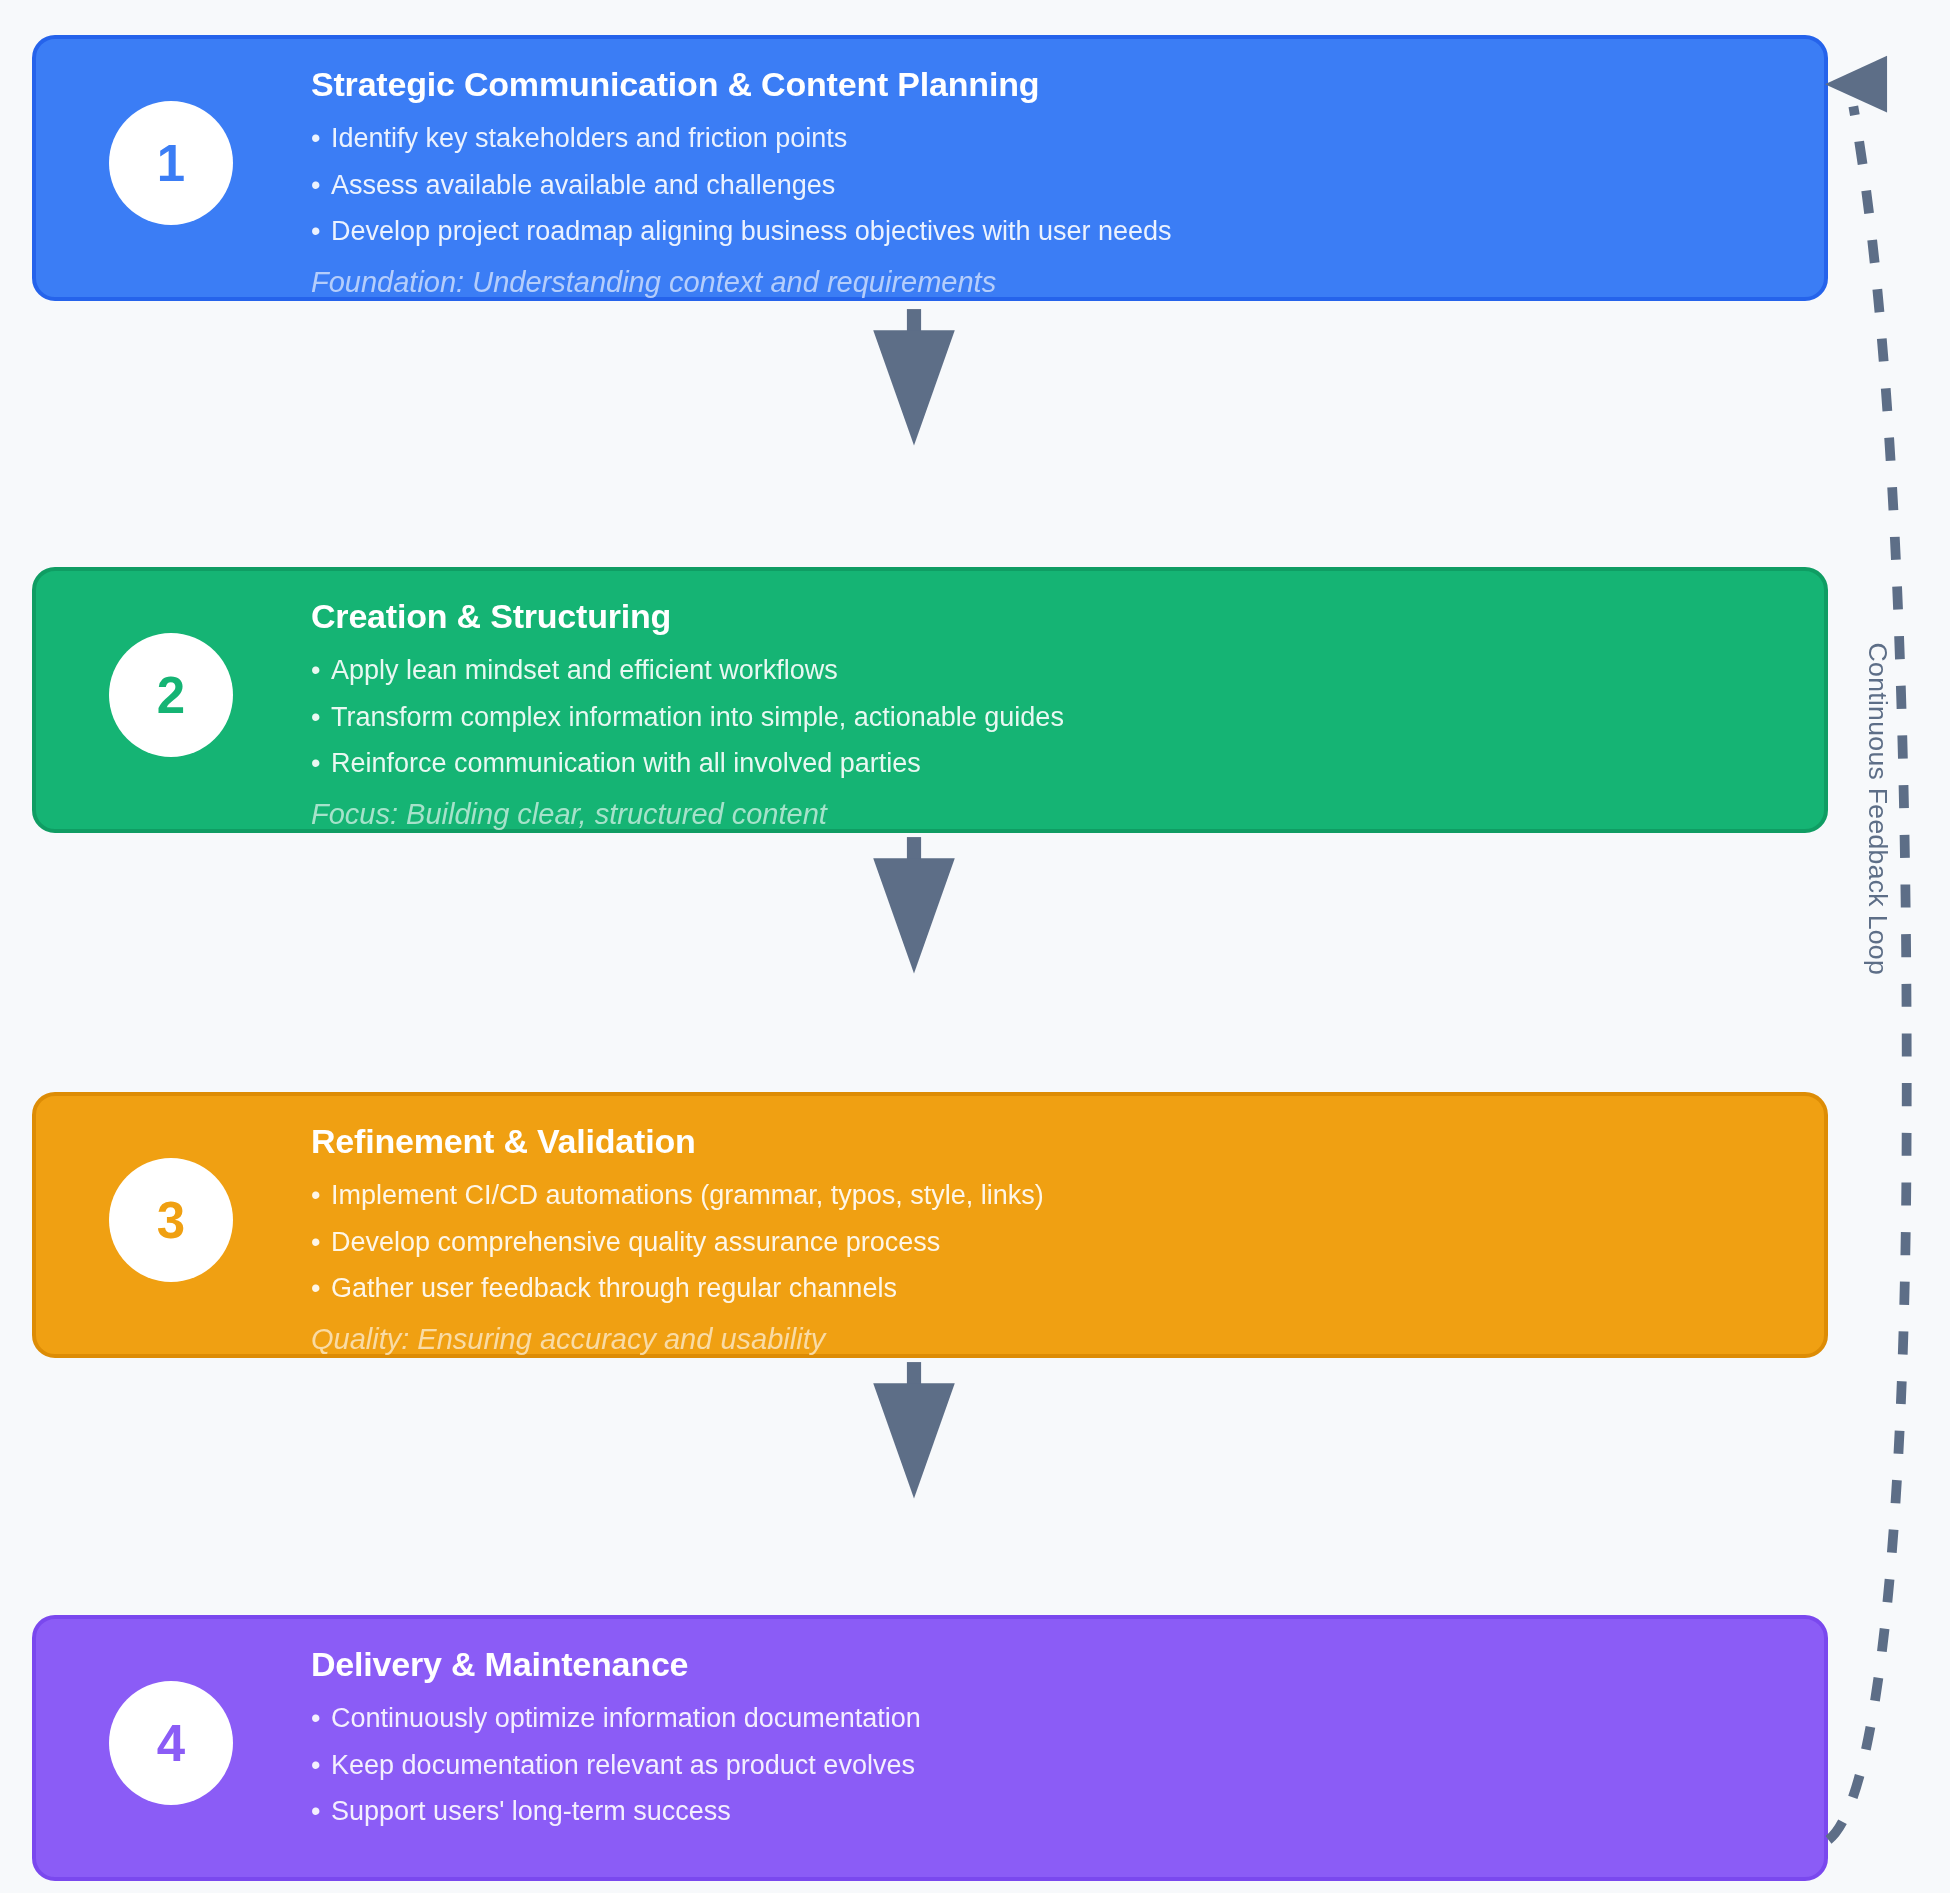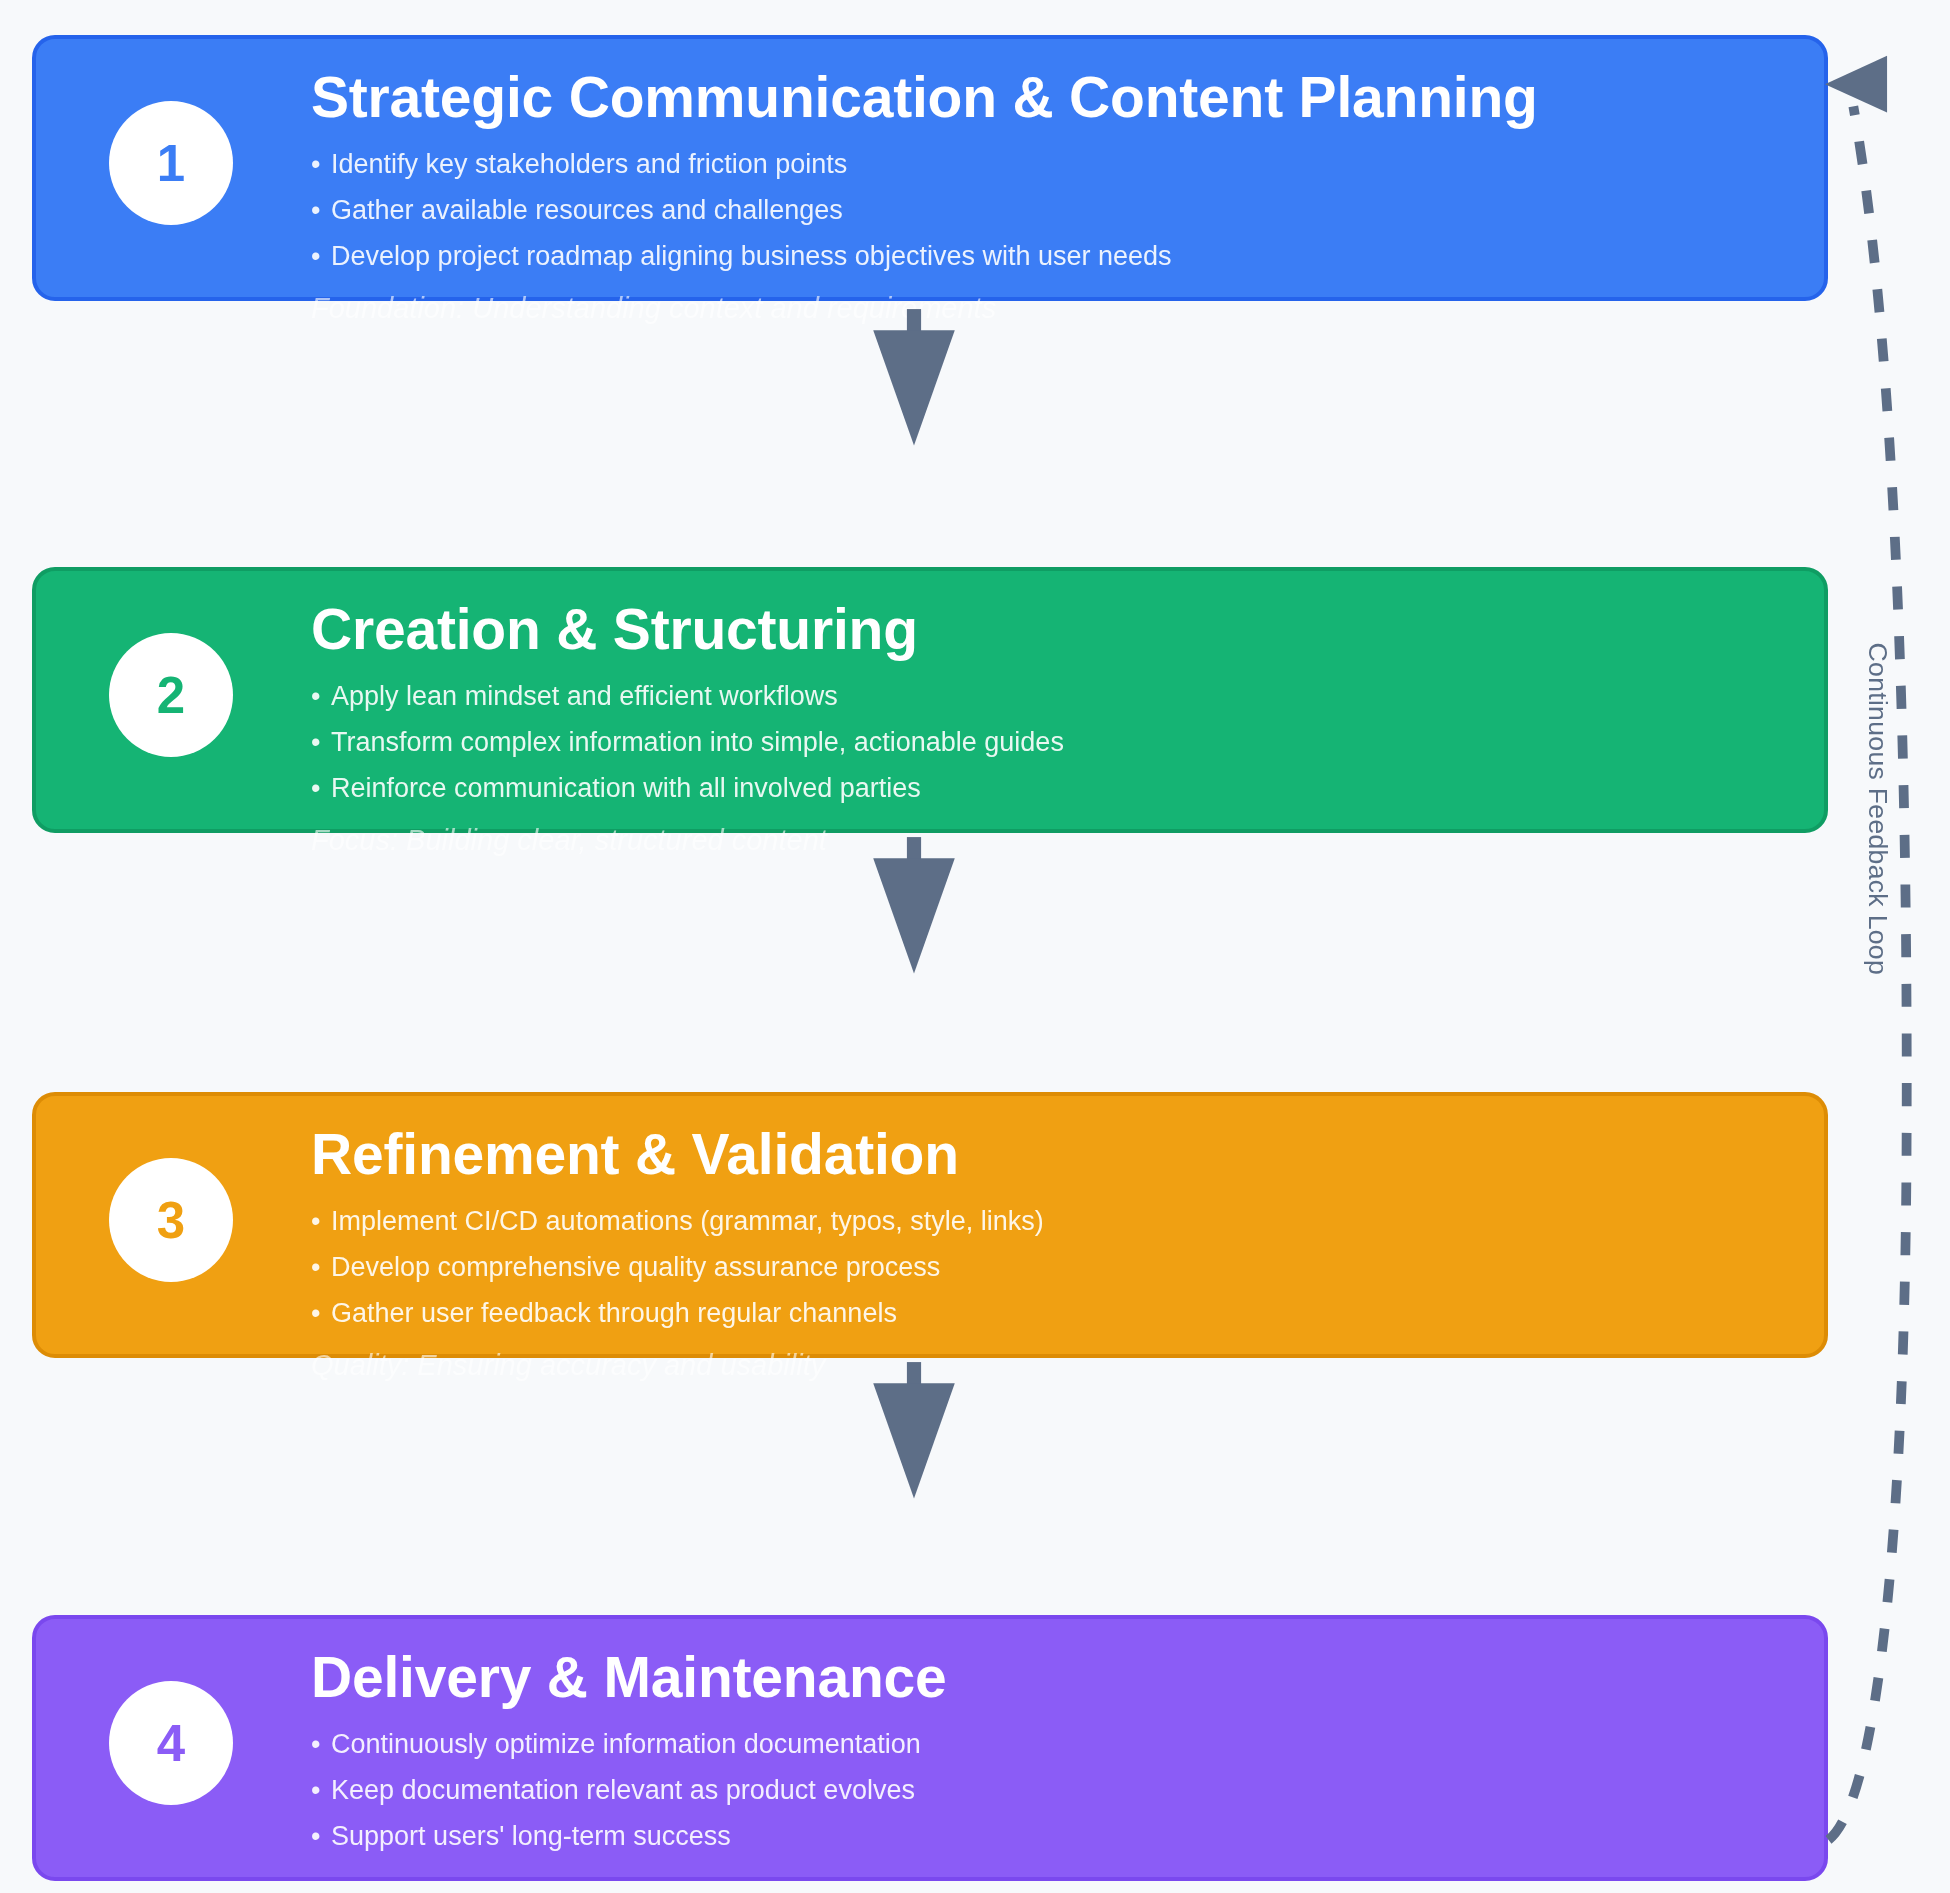--- a/index.html
+++ b/index.html
@@ -54,21 +54,21 @@
   .stage-3 .badge { color: #f0a012; }
   .stage-4 .badge { color: #8b5cf6; }
 
   .body {
     margin-left: 245px;
     padding-top: 3.5px;
   }
 
   .title {
     color: #ffffff;
-    font-size: 57px;
+    font-size: 34px;
     font-weight: bold;
     letter-spacing: -0.2px;
     line-height: 1.1;
     margin-bottom: 19.5px;
     white-space: nowrap;
   }
 
   .bullets { list-style: none; }
 
   .bullets li {
@@ -128,21 +128,21 @@
 <body>
 
 <div id="canvas">
 
   <div class="stage stage-1">
     <div class="badge">1</div>
     <div class="body">
       <div class="title">Strategic Communication &amp; Content Planning</div>
       <ul class="bullets">
         <li>Identify key stakeholders and friction points</li>
-        <li>Gather available resources and challenges</li>
+        <li>Assess available available and challenges</li>
         <li>Develop project roadmap aligning business objectives with user needs</li>
       </ul>
       <div class="caption">Foundation: Understanding context and requirements</div>
     </div>
   </div>
 
   <svg class="connector conn-1" viewBox="0 0 2062 160">
     <rect x="1023" y="0" width="16" height="26" fill="#5d6e87"></rect>
     <polygon points="985,24 1077,24 1031,154" fill="#5d6e87"></polygon>
   </svg>

